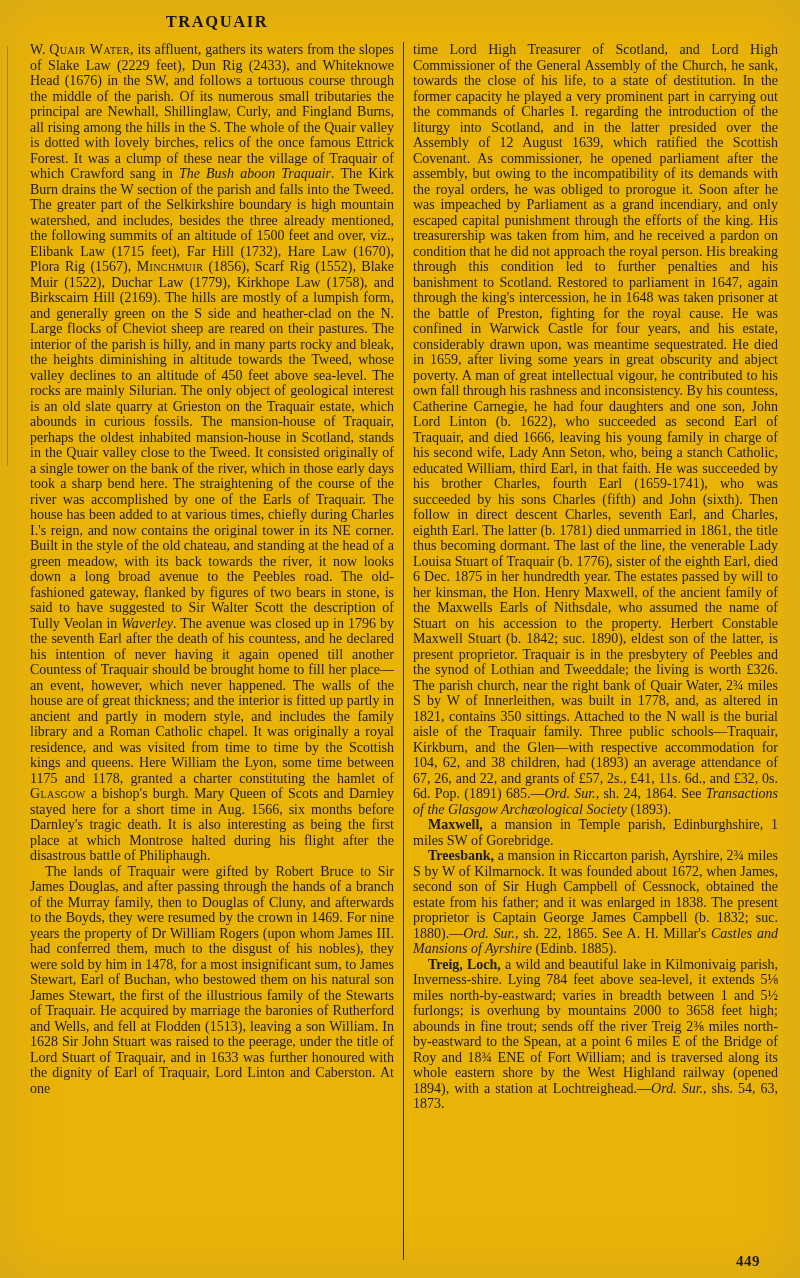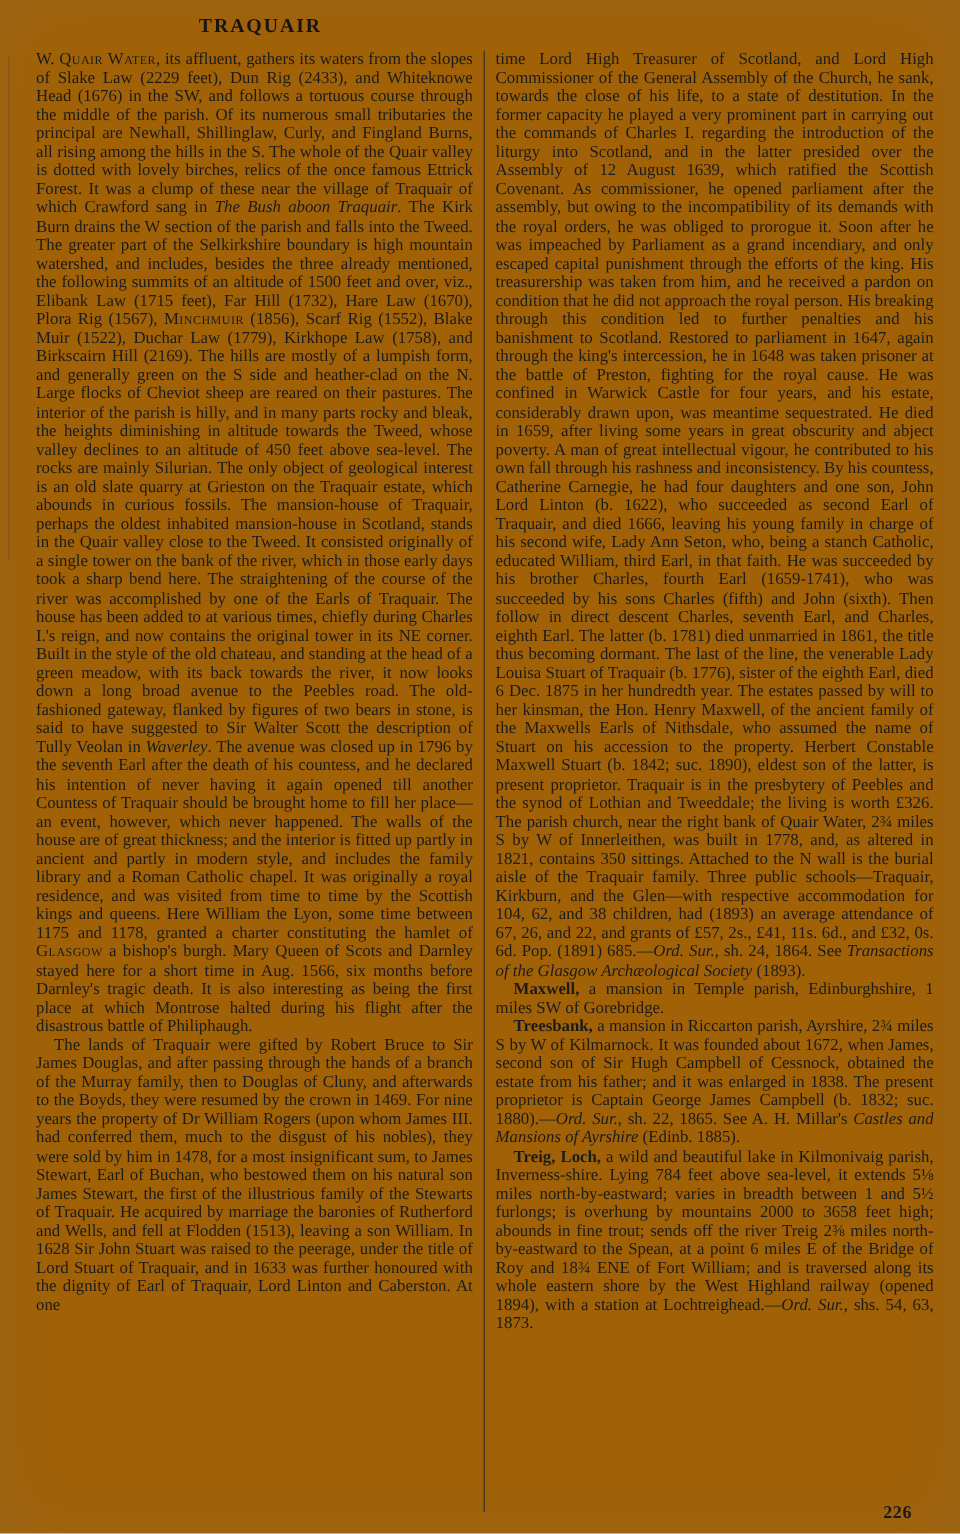--- a/index.html
+++ b/index.html
@@ -5,21 +5,21 @@
   html, body {
     margin: 0;
     padding: 0;
     background: #e9e8e3;
   }
   .page {
     position: relative;
     width: 800px;
     height: 1278px;
     margin: 0 auto;
-    background: #a16207;
+    background: #eab308;
     box-shadow: inset 0 0 60px rgba(120,115,105,0.18);
     font-family: "Liberation Serif", "DejaVu Serif", serif;
     color: #1c1b19;
     overflow: hidden;
   }
   .running-heads {
     position: absolute;
     top: 12px;
     left: 30px;
     right: 22px;
@@ -102,14 +102,14 @@
         <p class="para indent"><span>The lands of Traquair were gifted by Robert Bruce to Sir James Douglas, and after passing through the hands of a branch of the Murray family, then to Douglas of Cluny, and afterwards to the Boyds, they were resumed by the crown in 1469. For nine years the property of Dr William Rogers (upon whom James III. had conferred them, much to the disgust of his nobles), they were sold by him in 1478, for a most insignificant sum, to James Stewart, Earl of Buchan, who bestowed them on his natural son James Stewart, the first of the illustrious family of the Stewarts of Traquair. He acquired by marriage the baronies of Rutherford and Wells, and fell at Flodden (1513), leaving a son William. In 1628 Sir John Stuart was raised to the peerage, under the title of Lord Stuart of Traquair, and in 1633 was further honoured with the dignity of Earl of Traquair, Lord Linton and Caberston. At one</span></p>
       </div>
     <div class="col col-right">
         <p class="para"><span>time Lord High Treasurer of Scotland, and Lord High Commissioner of the General Assembly of the Church, he sank, towards the close of his life, to a state of destitution. In the former capacity he played a very prominent part in carrying out the commands of Charles I. regarding the introduction of the liturgy into Scotland, and in the latter presided over the Assembly of 12 August 1639, which ratified the Scottish Covenant. As commissioner, he opened parliament after the assembly, but owing to the incompatibility of its demands with the royal orders, he was obliged to prorogue it. Soon after he was impeached by Parliament as a grand incendiary, and only escaped capital punishment through the efforts of the king. His treasurership was taken from him, and he received a pardon on condition that he did not approach the royal person. His breaking through this condition led to further penalties and his banishment to Scotland. Restored to parliament in 1647, again through the king's intercession, he in 1648 was taken prisoner at the battle of Preston, fighting for the royal cause. He was confined in Warwick Castle for four years, and his estate, considerably drawn upon, was meantime sequestrated. He died in 1659, after living some years in great obscurity and abject poverty. A man of great intellectual vigour, he contributed to his own fall through his rashness and inconsistency. By his countess, Catherine Carnegie, he had four daughters and one son, John Lord Linton (b. 1622), who succeeded as second Earl of Traquair, and died 1666, leaving his young family in charge of his second wife, Lady Ann Seton, who, being a stanch Catholic, educated William, third Earl, in that faith. He was succeeded by his brother Charles, fourth Earl (1659-1741), who was succeeded by his sons Charles (fifth) and John (sixth). Then follow in direct descent Charles, seventh Earl, and Charles, eighth Earl. The latter (b. 1781) died unmarried in 1861, the title thus becoming dormant. The last of the line, the venerable Lady Louisa Stuart of Traquair (b. 1776), sister of the eighth Earl, died 6 Dec. 1875 in her hundredth year. The estates passed by will to her kinsman, the Hon. Henry Maxwell, of the ancient family of the Maxwells Earls of Nithsdale, who assumed the name of Stuart on his accession to the property. Herbert Constable Maxwell Stuart (b. 1842; suc. 1890), eldest son of the latter, is present proprietor. Traquair is in the presbytery of Peebles and the synod of Lothian and Tweeddale; the living is worth £326. The parish church, near the right bank of Quair Water, 2¾ miles S by W of Innerleithen, was built in 1778, and, as altered in 1821, contains 350 sittings. Attached to the N wall is the burial aisle of the Traquair family. Three public schools—Traquair, Kirkburn, and the Glen—with respective accommodation for 104, 62, and 38 children, had (1893) an average attendance of 67, 26, and 22, and grants of £57, 2s., £41, 11s. 6d., and £32, 0s. 6d. Pop. (1891) 685.—</span><span class="it">Ord. Sur.</span><span>, sh. 24, 1864. See </span><span class="it">Transactions of the Glasgow Archæological Society</span><span> (1893).</span></p>
         <p class="para indent"><span class="bd">Maxwell,</span><span> a mansion in Temple parish, Edinburghshire, 1 miles SW of Gorebridge.</span></p>
         <p class="para indent"><span class="bd">Treesbank,</span><span> a mansion in Riccarton parish, Ayrshire, 2¾ miles S by W of Kilmarnock. It was founded about 1672, when James, second son of Sir Hugh Campbell of Cessnock, obtained the estate from his father; and it was enlarged in 1838. The present proprietor is Captain George James Campbell (b. 1832; suc. 1880).—</span><span class="it">Ord. Sur.</span><span>, sh. 22, 1865. See A. H. Millar's </span><span class="it">Castles and Mansions of Ayrshire</span><span> (Edinb. 1885).</span></p>
         <p class="para indent"><span class="bd">Treig, Loch,</span><span> a wild and beautiful lake in Kilmonivaig parish, Inverness-shire. Lying 784 feet above sea-level, it extends 5⅛ miles north-by-eastward; varies in breadth between 1 and 5½ furlongs; is overhung by mountains 2000 to 3658 feet high; abounds in fine trout; sends off the river Treig 2⅜ miles north-by-eastward to the Spean, at a point 6 miles E of the Bridge of Roy and 18¾ ENE of Fort William; and is traversed along its whole eastern shore by the West Highland railway (opened 1894), with a station at Lochtreighead.—</span><span class="it">Ord. Sur.</span><span>, shs. 54, 63, 1873.</span></p>
       </div>
   </div>
 
-  <div class="page-number">226</div>
+  <div class="page-number">449</div>
 </div>
 
 </body></html>

